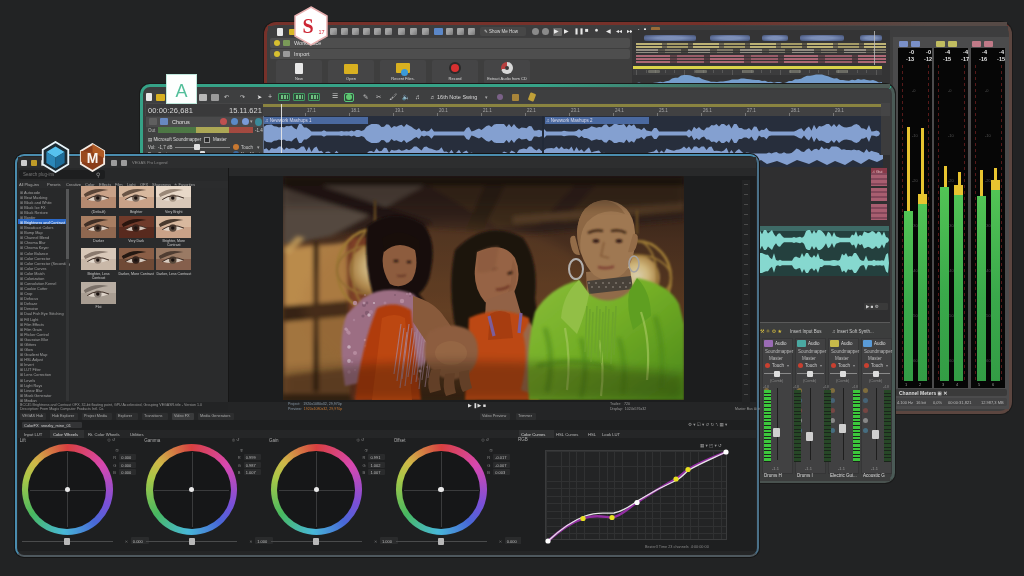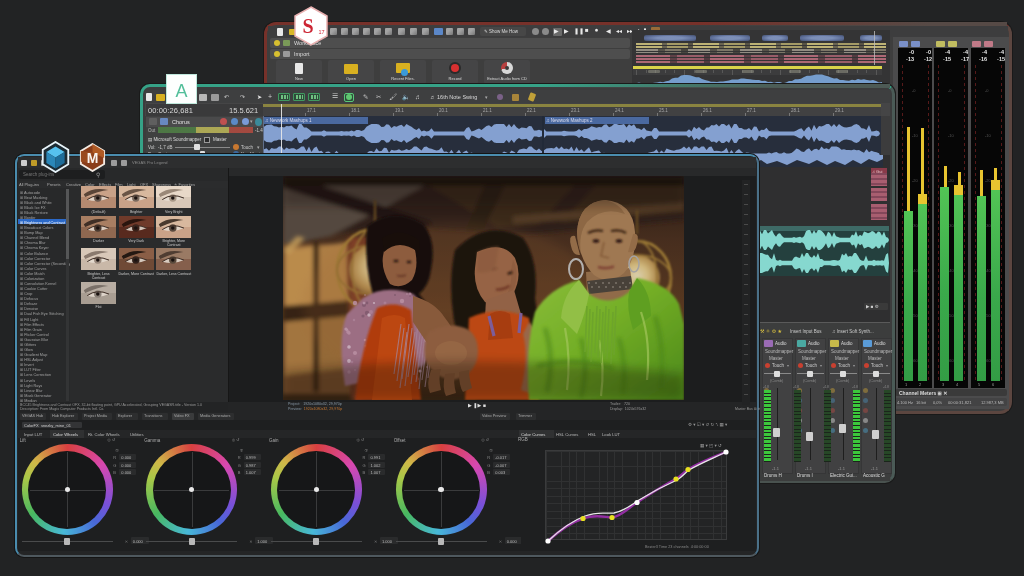--- a/index.html
+++ b/index.html
@@ -222,21 +222,21 @@
 <div class="a" style="left:402px;top:92.5px;font-size:6.5px;color:#c8c8c8">🔈</div>
 <div class="a" style="left:415px;top:92.5px;font-size:6.5px;color:#c8c8c8">♬</div>
 <div class="a t5" style="left:430px;top:94px;color:#d8d8d8">♬ 16th Note Swing</div>
 <div class="a" style="left:485px;top:94px;font-size:5px;color:#aaa">▾</div>
 <div class="a" style="left:497px;top:94px;width:6px;height:6px;background:#8a6a9a;border-radius:50%;opacity:.8"></div>
 <div class="a" style="left:512px;top:94px;width:7px;height:7px;background:#a8853a;border-radius:1px"></div>
 <div class="a" style="left:529px;top:93px;width:6px;height:8px;background:#c0a038;border-radius:1px;transform:rotate(20deg)"></div>
 <div class="a" style="left:145px;top:103px;width:745px;height:13px;background:#454546"></div>
 <div class="a" style="left:146px;top:104px;width:117px;height:12px;background:#3a3a3b"></div>
 <div class="a" style="left:148px;top:105.5px;font-size:7.5px;color:#d8d8d8;letter-spacing:0.1px">00:00:26,681</div>
-<div class="a" style="left:229px;top:106px;font-size:7.5px;color:#d8d8d8">15.5.621</div>
+<div class="a" style="left:229px;top:106px;font-size:7.5px;color:#d8d8d8">15.11.621</div>
 <div class="a" style="left:263px;top:103px;width:618px;height:13px;background:#414142"></div>
 <div class="a" style="left:263px;top:103.5px;width:618px;height:3px;background:#8a8440"></div>
 <div class="a" style="left:307px;top:108px;font-size:4.5px;color:#a8a8a8">17.1</div>
 <div class="a" style="left:305px;top:113px;width:1px;height:3px;background:#777"></div>
 <div class="a" style="left:351px;top:108px;font-size:4.5px;color:#a8a8a8">18.1</div>
 <div class="a" style="left:349px;top:113px;width:1px;height:3px;background:#777"></div>
 <div class="a" style="left:395px;top:108px;font-size:4.5px;color:#a8a8a8">19.1</div>
 <div class="a" style="left:393px;top:113px;width:1px;height:3px;background:#777"></div>
 <div class="a" style="left:439px;top:108px;font-size:4.5px;color:#a8a8a8">20.1</div>
 <div class="a" style="left:437px;top:113px;width:1px;height:3px;background:#777"></div>

